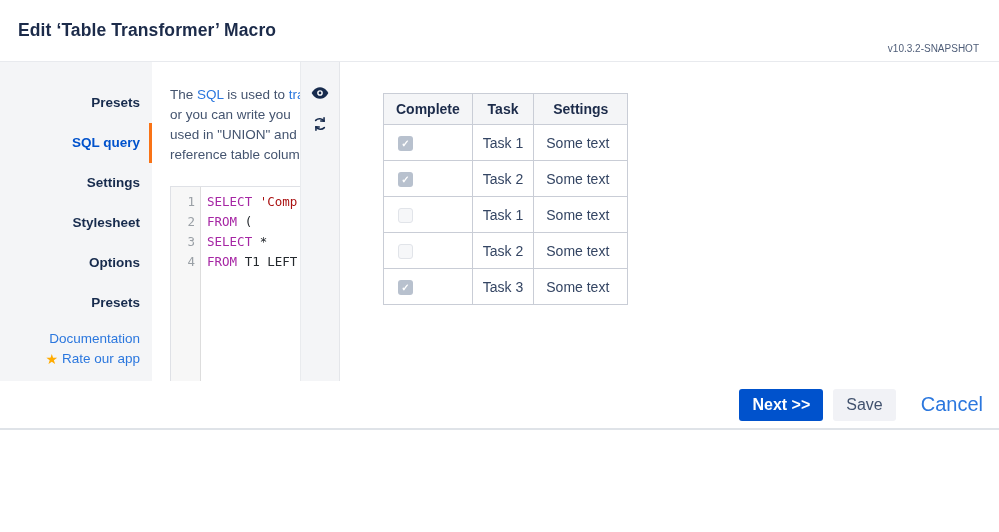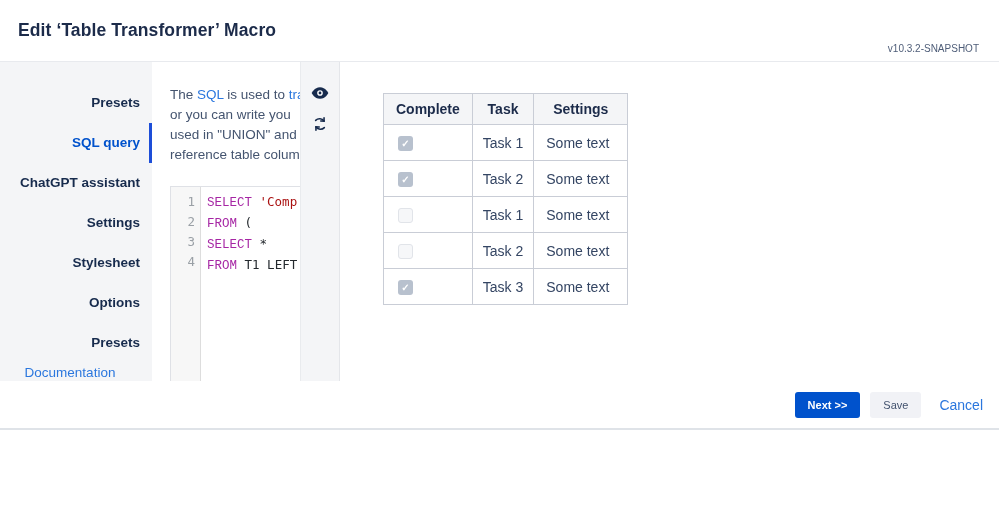--- a/index.html
+++ b/index.html
@@ -14,39 +14,39 @@
   .version { font-size:10px; color:#4e5d78;margin-top:36px; }
 
   
   .main { flex:1 1 auto; display:flex; min-height:0; }
 
   
   .sidebar { width:152px; flex:0 0 152px; background:#f4f5f7; display:flex; flex-direction:column;
              padding-top:21px; }
   .sidebar-item { height:40px; line-height:40px; text-align:right; padding-right:12px;
                   font-size:13.5px; font-weight:600; color:#172b4d; cursor:pointer; white-space:nowrap; }
-  .sidebar-item.selected { color:#0052cc; border-right:3px solid #1d4ed8; padding-right:9px; }
+  .sidebar-item.selected { color:#0052cc; border-right:3px solid #f97316; padding-right:9px; }
   .sidebar-links { margin-top:auto; padding:0 12px 12px 0; }
-  .sidebar-link-row { display:flex; justify-content:center; align-items:center; gap:4px;
+  .sidebar-link-row { display:flex; justify-content:flex-end; align-items:center; gap:4px;
                       line-height:20px; }
   .sidebar-link { font-size:13.5px; color:#2b77de; cursor:pointer; white-space:nowrap; }
   .star { color:#ffab00; font-size:14px; line-height:14px; }
 
   
   .editor-panel { width:148px; flex:0 0 148px; background:#fff; padding:23px 0 0 18px;
                   overflow:hidden; position:relative; }
   .desc-line { font-size:13.5px; line-height:20px; color:#44546f; white-space:nowrap; }
   .desc-link { color:#2b77de; cursor:pointer; }
   .code-editor { margin-top:21px; width:172px; height:196px; border:1px solid #dfe1e6;
                  display:flex; font-family:"DejaVu Sans Mono", monospace; font-size:12.5px;
                  line-height:20px; background:#fff; cursor:text; }
   .code-gutter { width:30px; flex:0 0 30px; background:#f7f7f7; border-right:1px solid #dddddd;
                  padding:5px 5px 0 0; text-align:right; color:#9aa0a6; }
   .code-lines { padding:5px 0 0 6px; white-space:pre; overflow:hidden; }
-  .tok-k { color:#a626a4;font-family:Liberation Mono, monospace; }
+  .tok-k { color:#a626a4; }
   .tok-s { color:#aa1111; }
   .tok-p { color:#24292e; }
 
   
   .tool-strip { width:40px; flex:0 0 40px; background:#f4f5f7; border-left:1px solid #e9ebee;
                 border-right:1px solid #e4e6ea; display:flex; flex-direction:column;
                 align-items:center; padding-top:21px; gap:11px; }
   .tool-btn { width:20px; height:20px; display:flex; align-items:center; justify-content:center;
               cursor:pointer; }
 
@@ -62,43 +62,42 @@
   th.col-task { min-width:58px; }
   th.col-comments { min-width:94px; }
   .checkbox { width:15px; height:15px; border-radius:3px; display:inline-flex;
               align-items:center; justify-content:center; vertical-align:middle; }
   .checkbox.checked { background:#b8c1ce; color:#fff; font-size:10px; font-weight:700; }
   .checkbox.unchecked { background:#f6f7f9; border:1px solid #e1e4e9; }
 
   
   .footer { height:47px; flex:0 0 47px; display:flex; align-items:center; justify-content:flex-end;
             gap:10px; padding-right:16px; background:#fff; }
-  .btn { font-family:"Liberation Sans", sans-serif; font-size:11px; border:none; border-radius:3px;
+  .btn { font-family:"Liberation Sans", sans-serif; font-size:16px; border:none; border-radius:3px;
          padding:7px 13px; cursor:pointer; }
   .btn-next { background:#0052cc; color:#fff; font-weight:700; }
   .btn-save { background:#f1f2f6; color:#42526e; }
-  .link-cancel { font-size:14px; color:#2b77de; cursor:pointer; margin-left:8px; }
+  .link-cancel { font-size:20px; color:#2b77de; cursor:pointer; margin-left:15px; }
 </style>
 </head>
 <body>
 
 <div class="page">
 
   <div class="header">
     <div class="title">Edit ‘Table Transformer’ Macro</div>
     <div class="version">v10.3.2-SNAPSHOT</div>
   </div>
 
   <div class="main">
 
     <div class="sidebar">
       <div id="sidebar-items">
           <div class="sidebar-item">Presets</div>
           <div class="sidebar-item selected">SQL query</div>
-          <div class="sidebar-item">ChatGPT assistant</div>
           <div class="sidebar-item">Settings</div>
           <div class="sidebar-item">Stylesheet</div>
           <div class="sidebar-item">Options</div>
           <div class="sidebar-item">Presets</div>
         </div>
       <div class="sidebar-links" id="sidebar-links">
           <div class="sidebar-link-row">
             <span class="sidebar-link">Documentation</span>
           </div>
           <div class="sidebar-link-row">

